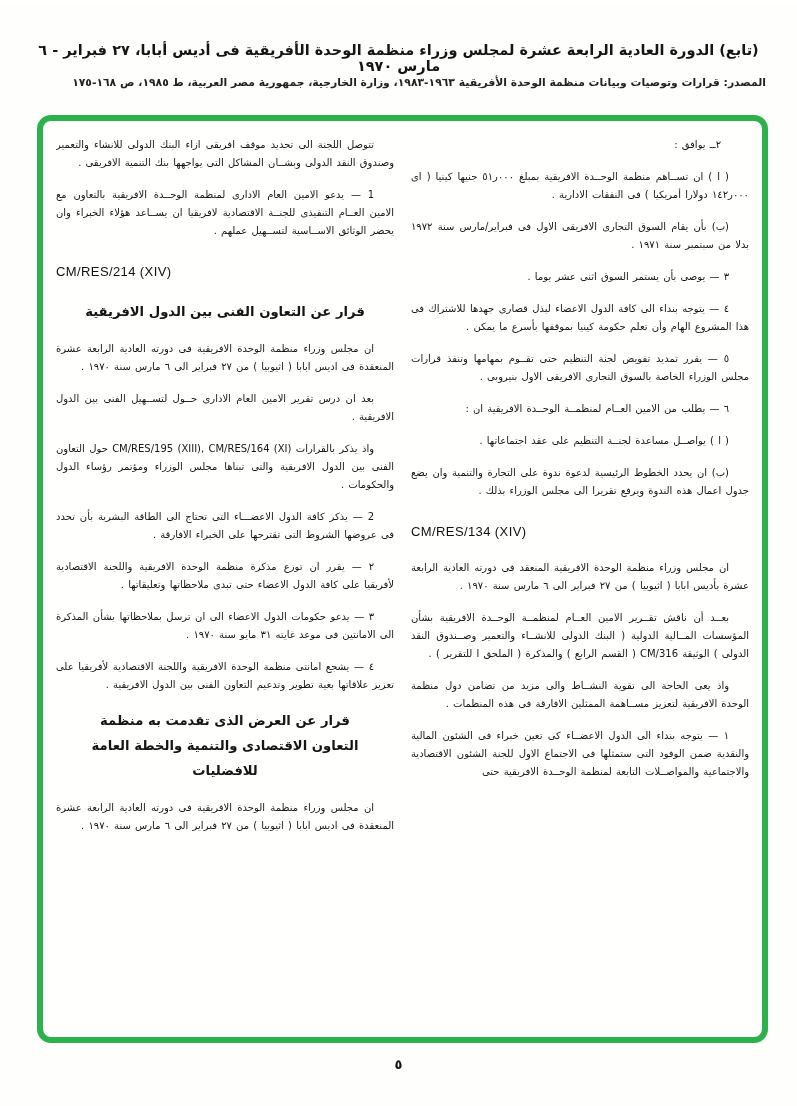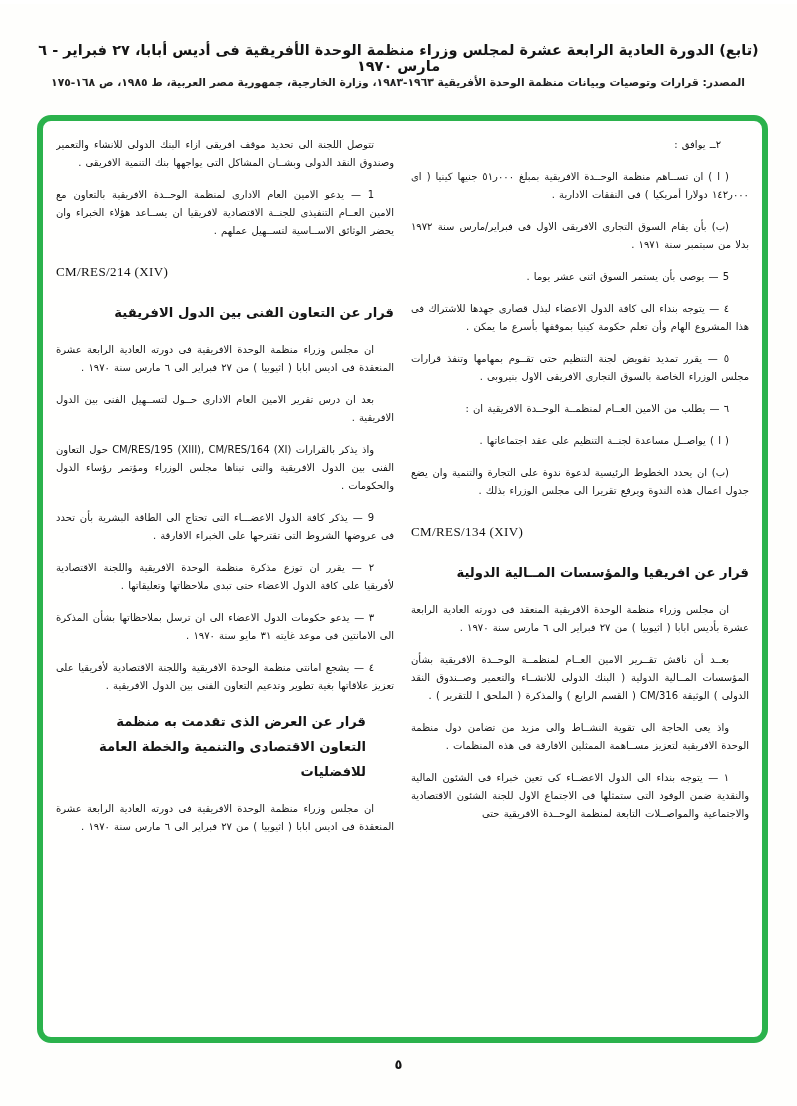--- a/index.html
+++ b/index.html
@@ -15,21 +15,21 @@
   }
   
   .hdr1 {
     position:absolute; top:38px; left:20px; right:20px;
     direction:rtl; text-align:center;
     font-size:14.5px; font-weight:bold;
     letter-spacing:0.2px;
   }
   .hdr2 {
     position:absolute; top:72px; left:30px; right:31px;
-    direction:rtl; text-align:center;
+    direction:rtl; 
     font-size:10.8px; font-weight:bold;
     color:#222;
   }
   
   .frame {
     position:absolute;
     left:37px; top:111px;
     width:731px; height:928px;
     border:6px solid #2bb24c;
     border-radius:14px;
@@ -49,29 +49,29 @@
     text-align:justify;
     text-indent:20px;
     font-size:10px;
     line-height:18px;
     margin-bottom:14px;
     word-spacing:1px;
   }
   .res-label {
     direction:ltr;
     text-align:left;
-    font-family:Liberation Serif, serif;
+    font-family:Liberation Sans, sans-serif;
     font-size:13px;
     letter-spacing:0.4px;
     margin:24px 0 20px 0;
     color:#111;
   }
   .res-title {
     direction:rtl;
-    text-align:right;
+    text-align:center;
     font-size:13.2px;
     font-weight:bold;
     line-height:1.9;
     margin-bottom:16px;
   }
   
   .page-num {
     position:absolute;
     bottom:38px; left:0; right:0;
     text-align:center;
@@ -86,43 +86,42 @@
   <div class="hdr1">(تابع) الدورة العادية الرابعة عشرة لمجلس وزراء منظمة الوحدة الأفريقية فى أديس أبابا، ٢٧ فبراير - ٦ مارس ١٩٧٠</div>
   <div class="hdr2">المصدر: قرارات وتوصيات وبيانات منظمة الوحدة الأفريقية ١٩٦٣-١٩٨٣، وزارة الخارجية، جمهورية مصر العربية، ط ١٩٨٥، ص ١٦٨-١٧٥</div>
 
   <div class="frame" style="border-color: rgb(43, 178, 76);">
     <div class="columns">
 
       <div class="col">
         <div class="para" style="text-indent:28px">٢ــ يوافق :</div>
         <div class="para">( ا ) ان تســاهم منظمة الوحــدة الافريقية بمبلغ ٠٠٠ر٥١ جنيها كينيا ( اى ٠٠٠ر١٤٢ دولارا أمريكيا ) فى النفقات الادارية .</div>
         <div class="para">(ب) بأن يقام السوق التجارى الافريقى الاول فى فبراير/مارس سنة ١٩٧٢ بدلا من سبتمبر سنة ١٩٧١ .</div>
-        <div class="para">5 — يوصى بأن يستمر السوق اثنى عشر يوما .</div>
+        <div class="para">٣ — يوصى بأن يستمر السوق اثنى عشر يوما .</div>
         <div class="para">٤ — يتوجه بنداء الى كافة الدول الاعضاء لبذل قصارى جهدها للاشتراك فى هذا المشروع الهام وأن تعلم حكومة كينيا بموقفها بأسرع ما يمكن .</div>
         <div class="para">٥ — يقرر تمديد تفويض لجنة التنظيم حتى تقــوم بمهامها وتنفذ قرارات مجلس الوزراء الخاصة بالسوق التجارى الافريقى الاول بنيروبى .</div>
         <div class="para">٦ — يطلب من الامين العــام لمنظمــة الوحــدة الافريقية ان :</div>
         <div class="para">( ا ) يواصــل مساعدة لجنــة التنظيم على عقد اجتماعاتها .</div>
         <div class="para">(ب) ان يحدد الخطوط الرئيسية لدعوة ندوة على التجارة والتنمية وان يضع جدول اعمال هذه الندوة ويرفع تقريرا الى مجلس الوزراء بذلك .</div>
         <div class="res-label">CM/RES/134 (XIV)</div>
-        <div class="res-title">قرار عن افريقيا والمؤسسات المــالية الدولية</div>
         <div class="para">ان مجلس وزراء منظمة الوحدة الافريقية المنعقد فى دورته العادية الرابعة عشرة بأديس ابابا ( اثيوبيا ) من ٢٧ فبراير الى ٦ مارس سنة ١٩٧٠ .</div>
         <div class="para">بعــد أن ناقش تقــرير الامين العــام لمنظمــة الوحــدة الافريقية بشأن المؤسسات المــالية الدولية ( البنك الدولى للانشــاء والتعمير وصــندوق النقد الدولى ) الوثيقة CM/316 ( القسم الرابع ) والمذكرة ( الملحق ا للتقرير ) .</div>
         <div class="para">واذ يعى الحاجة الى تقوية النشــاط والى مزيد من تضامن دول منظمة الوحدة الافريقية لتعزيز مســاهمة الممثلين الافارقة فى هذه المنظمات .</div>
         <div class="para">١ — يتوجه بنداء الى الدول الاعضــاء كى تعين خبراء فى الشئون المالية والنقدية ضمن الوفود التى ستمثلها فى الاجتماع الاول للجنة الشئون الاقتصادية والاجتماعية والمواصــلات التابعة لمنظمة الوحــدة الافريقية حتى</div>
       </div>
 
       <div class="col">
         <div class="para">تتوصل اللجنة الى تحديد موقف افريقى ازاء البنك الدولى للانشاء والتعمير وصندوق النقد الدولى وبشــان المشاكل التى يواجهها بنك التنمية الافريقى .</div>
         <div class="para">1 — يدعو الامين العام الادارى لمنظمة الوحــدة الافريقية بالتعاون مع الامين العــام التنفيذى للجنــة الاقتصادية لافريقيا ان يســاعد هؤلاء الخبراء وان يحضر الوثائق الاســاسية لتســهيل عملهم .</div>
         <div class="res-label">CM/RES/214 (XIV)</div>
         <div class="res-title">قرار عن التعاون الفنى بين الدول الافريقية</div>
         <div class="para">ان مجلس وزراء منظمة الوحدة الافريقية فى دورته العادية الرابعة عشرة المنعقدة فى اديس ابابا ( اثيوبيا ) من ٢٧ فبراير الى ٦ مارس سنة ١٩٧٠ .</div>
         <div class="para">بعد ان درس تقرير الامين العام الادارى حــول لتســهيل الفنى بين الدول الافريقية .</div>
         <div class="para">واذ يذكر بالقرارات CM/RES/195 (XIII), CM/RES/164 (XI) حول التعاون الفنى بين الدول الافريقية والتى تبناها مجلس الوزراء ومؤتمر رؤساء الدول والحكومات .</div>
-        <div class="para">9 — يذكر كافة الدول الاعضـــاء التى تحتاج الى الطاقة البشرية بأن تحدد فى عروضها الشروط التى تقترحها على الخبراء الافارقة .</div>
+        <div class="para">2 — يذكر كافة الدول الاعضـــاء التى تحتاج الى الطاقة البشرية بأن تحدد فى عروضها الشروط التى تقترحها على الخبراء الافارقة .</div>
         <div class="para">٢ — يقرر ان توزع مذكرة منظمة الوحدة الافريقية واللجنة الاقتصادية لأفريقيا على كافة الدول الاعضاء حتى تبدى ملاحظاتها وتعليقاتها .</div>
         <div class="para">٣ — يدعو حكومات الدول الاعضاء الى ان ترسل بملاحظاتها بشأن المذكرة الى الامانتين فى موعد غايته ٣١ مايو سنة ١٩٧٠ .</div>
         <div class="para">٤ — يشجع امانتى منظمة الوحدة الافريقية واللجنة الاقتصادية لأفريقيا على تعزيز علاقاتها بغية تطوير وتدعيم التعاون الفنى بين الدول الافريقية .</div>
         <div class="res-title" style="padding:0 28px">قرار عن العرض الذى تقدمت به منظمة التعاون الاقتصادى والتنمية والخطة العامة للافضليات</div>
         <div class="para">ان مجلس وزراء منظمة الوحدة الافريقية فى دورته العادية الرابعة عشرة المنعقدة فى اديس ابابا ( اثيوبيا ) من ٢٧ فبراير الى ٦ مارس سنة ١٩٧٠ .</div>
       </div>
 
     </div>
   </div>
 

